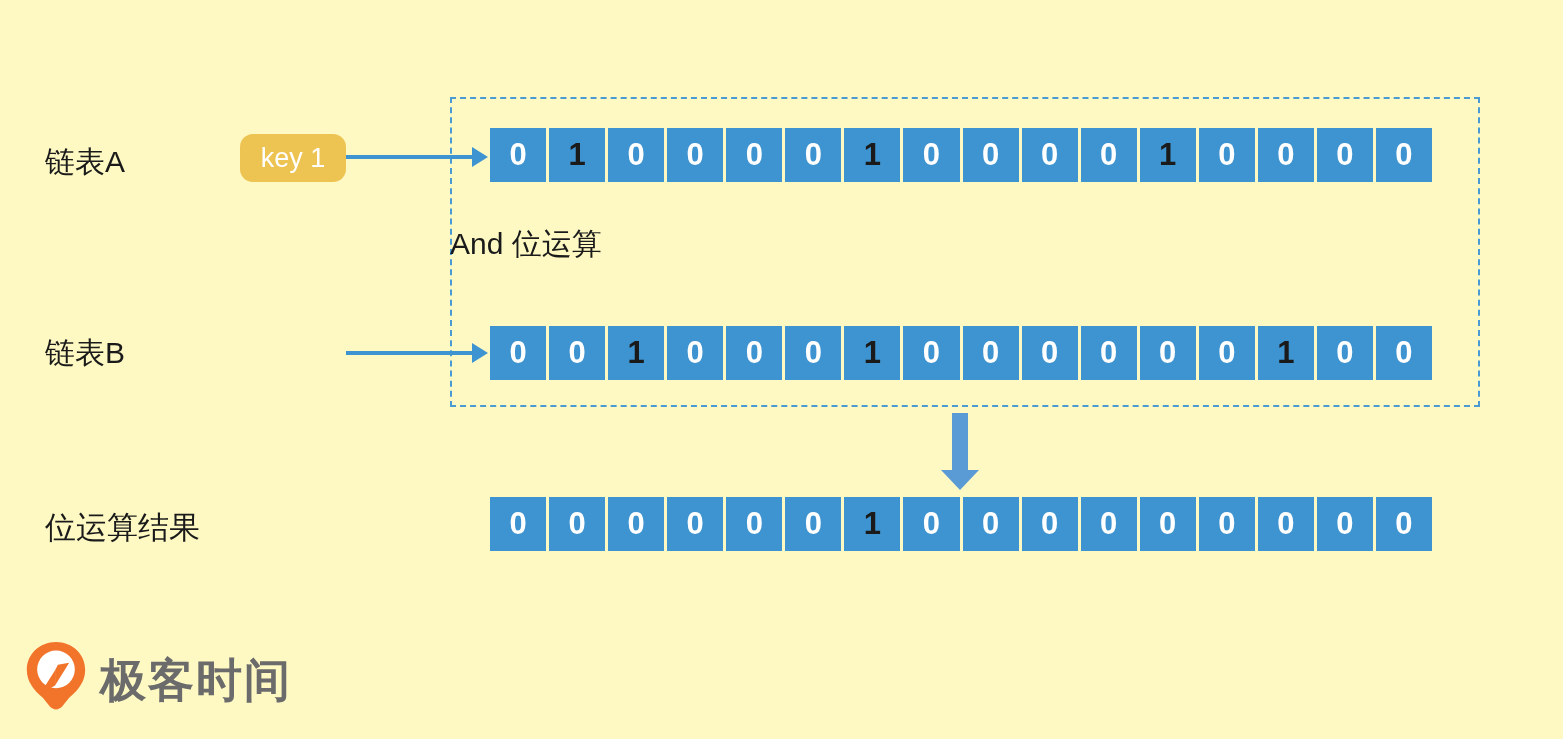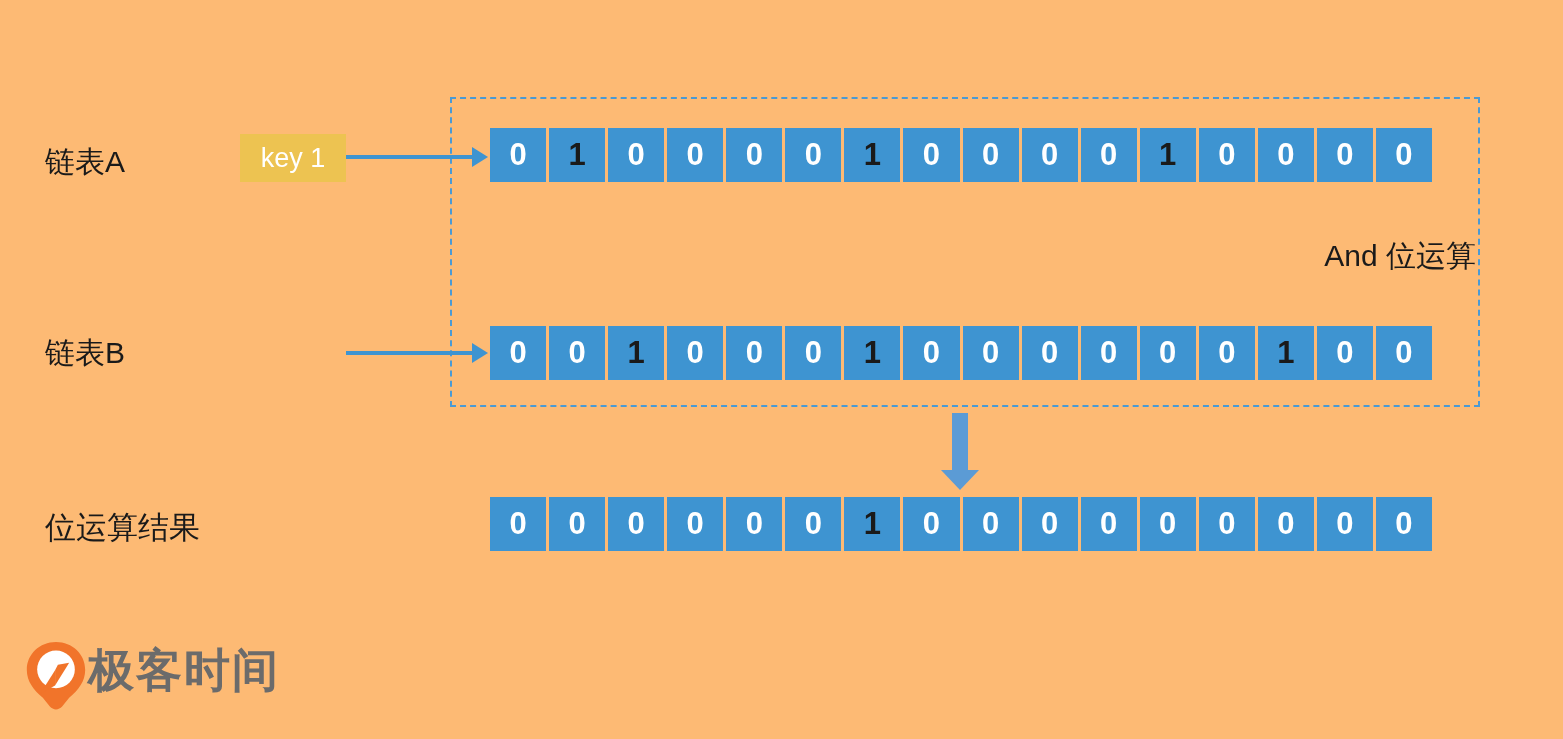--- a/index.html
+++ b/index.html
@@ -1,40 +1,41 @@
 <!DOCTYPE html>
 <html style="--cell-blue: #3e94d1; --bit-one: #1a1a1a; --bit-zero: #ffffff; --key-yellow: #edc351; --arrow-blue: #3e94d1; --down-arrow-blue: #5b9bd5; --dashed-border-blue: #4a9ad4; --logo-orange: #f1742a; --logo-text-gray: #6b6b6b;"><head>
 <meta charset="utf-8">
 <style>
   html, body { margin: 0; padding: 0; background: #fff; }
   body { font-family: "Liberation Sans", "DejaVu Sans", sans-serif; }
   .canvas {
     position: relative;
     width: 1563px;
     height: 739px;
-    background: #fdba74;
+    background: #fef9c3;
     overflow: hidden;
   }
   .row-label {
     position: absolute;
     left: 45px;
     font-size: 30px;
     color: #1a1a1a;
     white-space: nowrap;
   }
   .key-box {
     position: absolute;
     left: 240px;
     width: 106px;
     height: 48px;
     background: var(--key-yellow, #edc351);
     color: #ffffff;
     font-size: 27px;
     line-height: 48px;
     text-align: center;
+    border-radius: 13px;
   }
   .h-arrow-line {
     position: absolute;
     left: 346px;
     width: 130px;
     height: 4px;
     background: var(--arrow-blue, #3e94d1);
   }
   .h-arrow-head {
     position: absolute;
@@ -66,23 +67,23 @@
     font-size: 31px;
     font-weight: bold;
     text-align: center;
     line-height: 54px;
   }
   .bit-cell.zero { color: var(--bit-zero, #ffffff); }
   .bit-cell.one  { color: var(--bit-one, #1a1a1a); }
   .op-label {
     position: absolute;
     left: 450px;
-    top: 236px;
+    top: 224px;
     width: 1026px;
-    text-align: right;
+    text-align: left;
     font-size: 30px;
     color: #1a1a1a;
   }
   .down-arrow-stem {
     position: absolute;
     left: 952px;
     top: 413px;
     width: 16px;
     height: 58px;
     background: var(--down-arrow-blue, #5b9bd5);
@@ -103,21 +104,22 @@
     font-size: 31px;
     color: #1a1a1a;
     white-space: nowrap;
     text-align: right;
   }
   .logo {
     position: absolute;
     left: 24px;
     top: 640px;
     display: flex;
-    align-items: flex-start;
+    align-items: flex-end;
+    gap: 12px;
   }
   .logo-icon { width: 64px; height: 72px; }
   .logo-text {
     font-size: 46px;
     font-weight: 600;
     color: var(--logo-text-gray, #6b6b6b);
     letter-spacing: 2px;
     white-space: nowrap;
   }
 </style>

